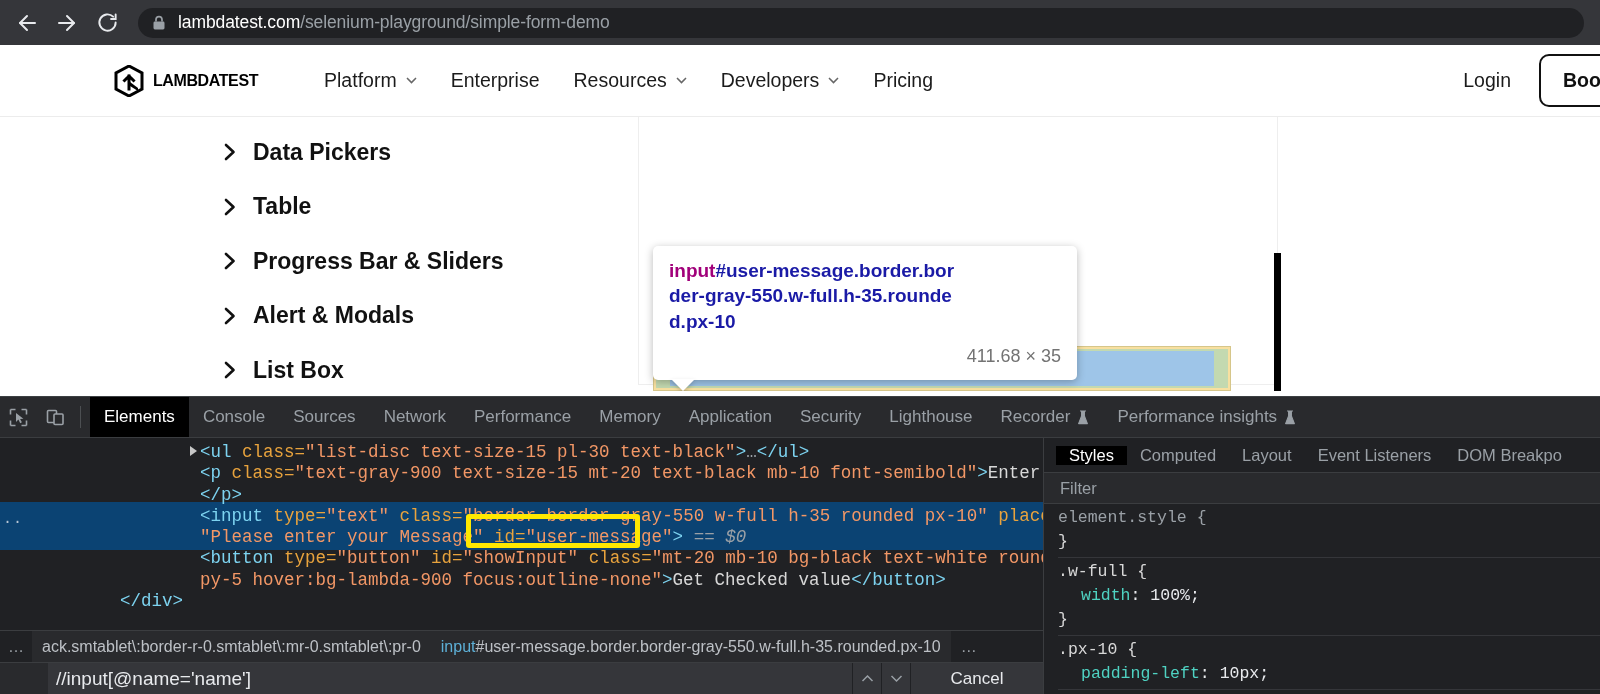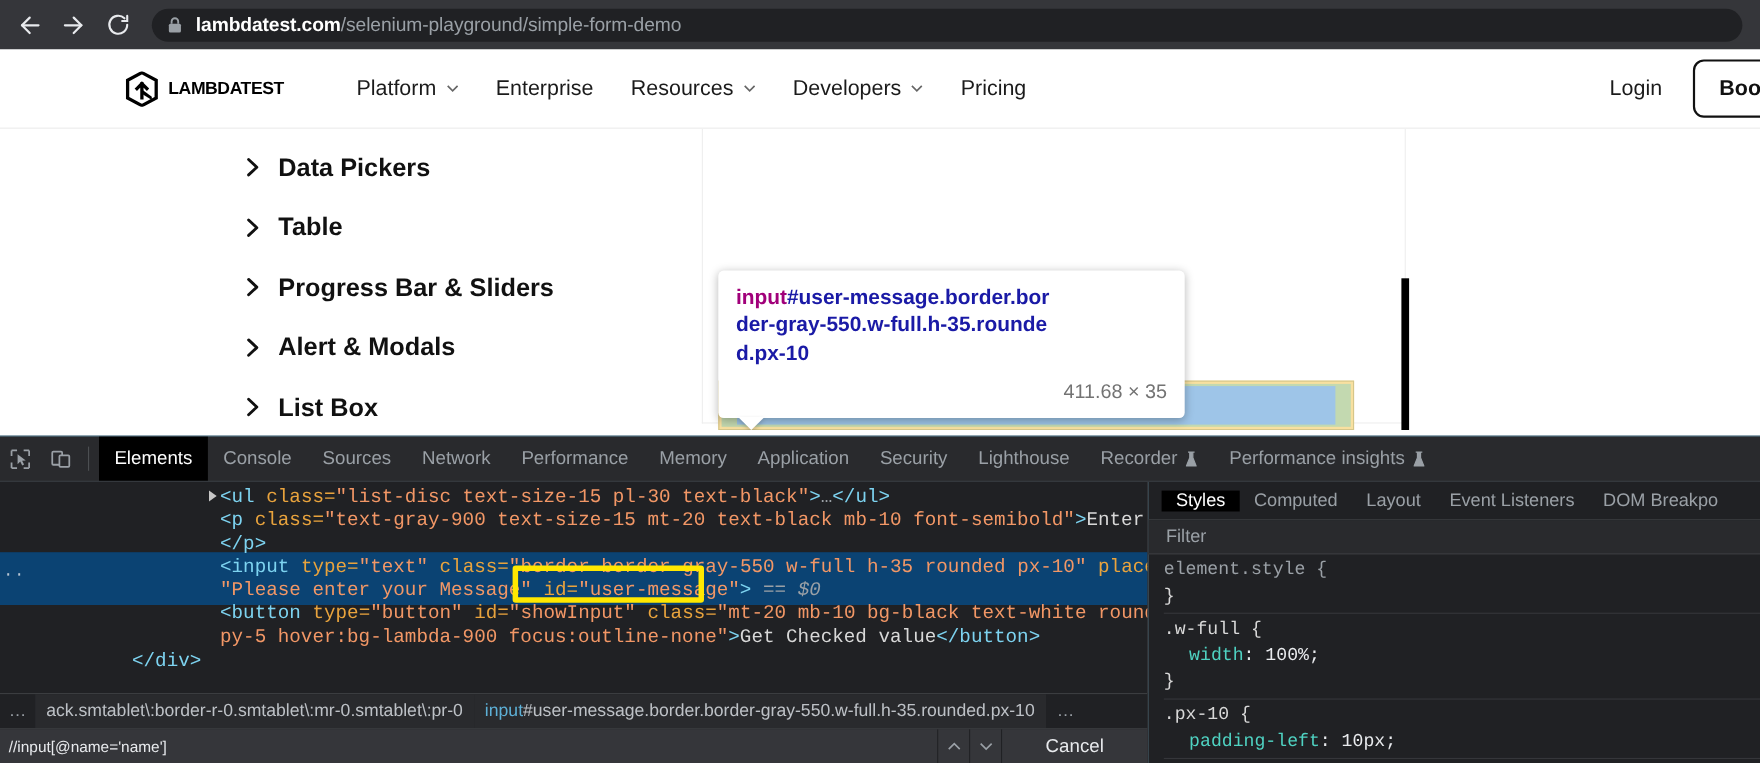--- a/index.html
+++ b/index.html
@@ -40,21 +40,21 @@
     margin-right: 6px;
   }
   .lock-icon { flex: 0 0 auto; display: flex; align-items: center; }
   .url-text {
     font-family: "Liberation Sans", sans-serif;
     font-size: 17.5px;
     color: #9aa0a6;
     white-space: nowrap;
     letter-spacing: -0.1px;
   }
-  .url-domain { color: #ffffff; font-weight: 700; }
+  .url-domain { color: #ffffff; font-weight: 400; }
 
   
   .site-header {
     height: 72px;
     background: #ffffff;
     display: flex;
     align-items: center;
     padding: 0 0 0 114px;
     border-bottom: 1px solid #ececec;
     position: relative;
@@ -328,23 +328,24 @@
     display: flex;
     align-items: stretch;
     flex: 0 0 auto;
   }
   .search-field {
     flex: 1 1 auto;
     display: flex; align-items: center;
     background: #35363a;
     padding: 0 8px;
     font-family: "Liberation Sans", sans-serif;
-    font-size: 14px;
+    font-size: 19px;
     color: #e8eaed;
     border-right: 1px solid #202124;
+    margin-left: 48px;
   }
   .search-nav {
     width: 29px;
     display: flex; align-items: center; justify-content: center;
     background: #35363a;
     color: #9aa0a6;
     border-right: 1px solid #202124;
   }
   .search-cancel {
     width: 132px;

